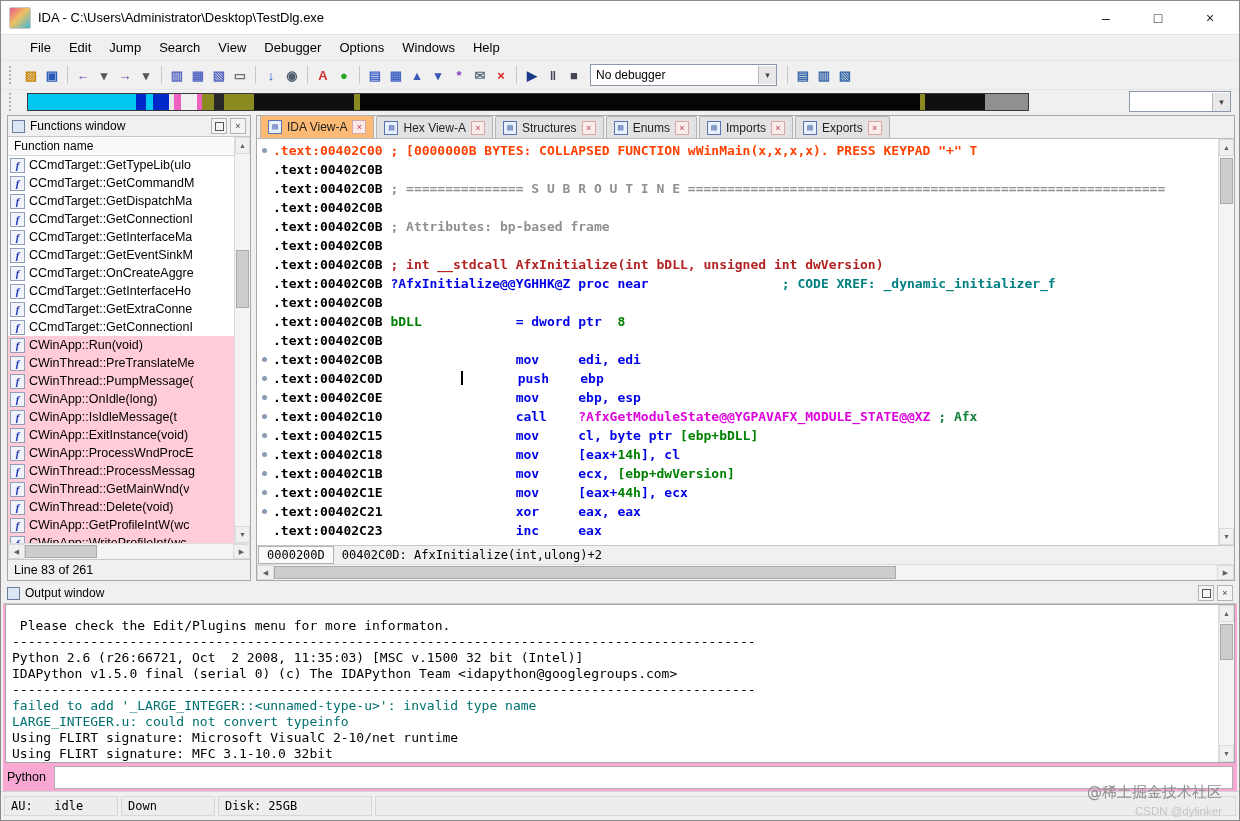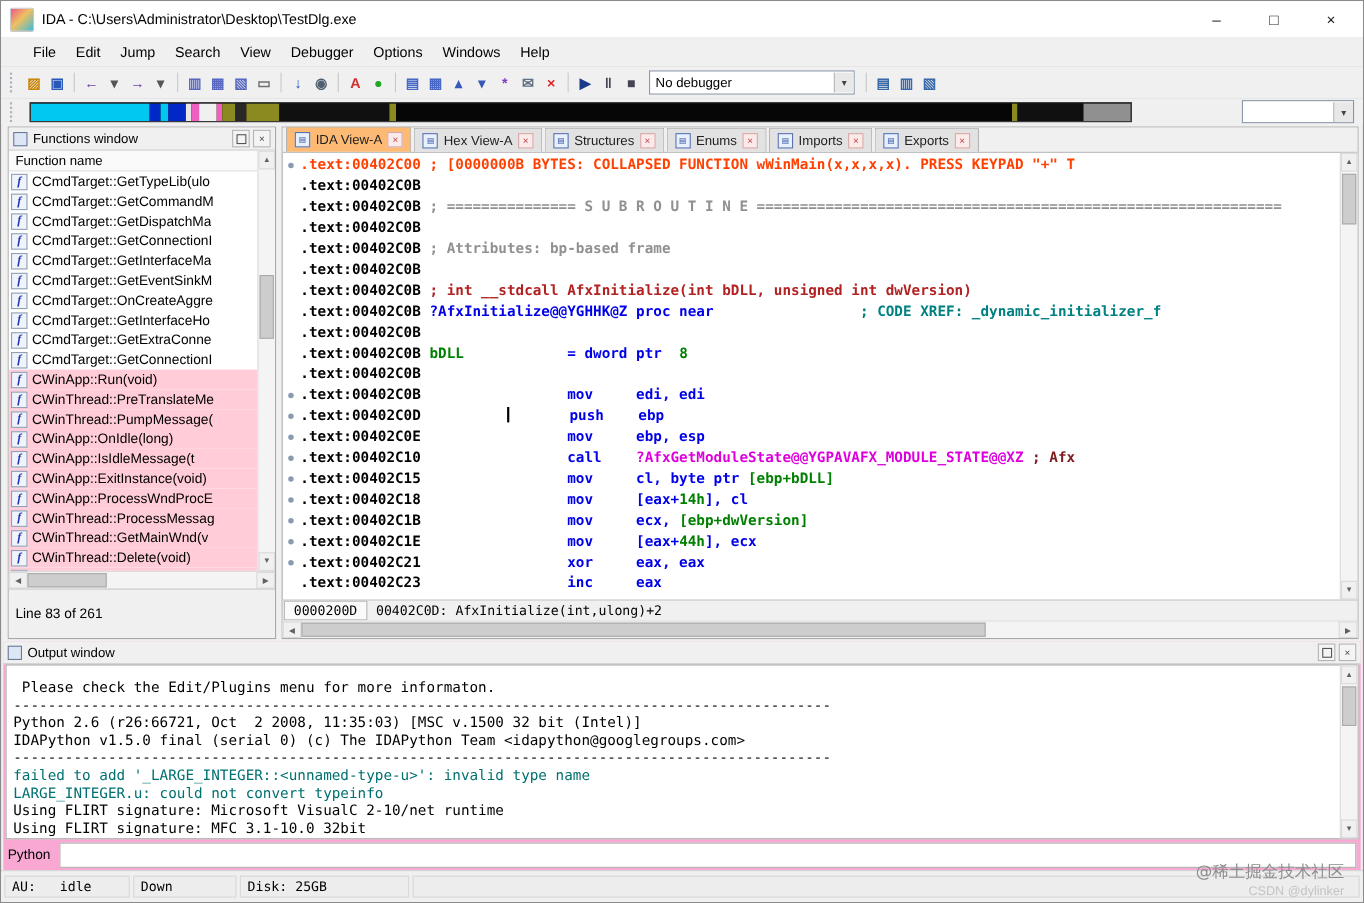--- a/index.html
+++ b/index.html
@@ -49,21 +49,21 @@
   .float-glyph{width:7px;height:7px;border:1px solid #555;display:inline-block}
   .fbody{flex:1;display:flex;min-height:0}
   .fcol{flex:1;display:flex;flex-direction:column;min-width:0}
   .colheader{height:18px;flex:none;background:#fafafa;border-bottom:1px solid #d8d8d8;display:flex;align-items:center;padding:0 6px;font-size:12px}
   .flist{flex:1;overflow:hidden;background:#fff}
   .frow{height:18px;display:flex;align-items:center;padding:0 2px;font-size:12.5px;white-space:nowrap;overflow:hidden}
   .ficon{width:13px;height:13px;flex:none;border:1px solid #90a0b8;background:#f0f4fa;color:#2038b8;
          font-family:"Liberation Serif",serif;font-style:italic;font-weight:bold;font-size:11px;line-height:11px;
          display:flex;align-items:center;justify-content:center;margin-right:4px}
   .flabel{overflow:hidden}
-  .fstatus{height:20px;flex:none;display:flex;align-items:center;padding:12px 6px;font-size:12.5px;background:#f0f0f0;border-top:1px solid #c8c8c8}
+  .fstatus{height:20px;flex:none;display:flex;align-items:center;padding:0 6px;font-size:12.5px;background:#f0f0f0;border-top:1px solid #c8c8c8}
 
   
   .vscroll{width:15px;flex:none;background:#f4f4f4;border-left:1px solid #dcdcdc;display:flex;flex-direction:column}
   .sarrow{height:15px;flex:none;display:flex;align-items:center;justify-content:center;font-size:7px;color:#606060;background:#f0f0f0;border:1px solid #dadada}
   .vthumb{flex:none;background:#cdcdcd;border:1px solid #aaa;margin:0 1px}
   .strack{flex:1}
   .hscroll{height:15px;flex:none;display:flex;background:#f4f4f4;border-top:1px solid #dcdcdc}
   .harrow{width:15px;flex:none;display:flex;align-items:center;justify-content:center;font-size:7px;color:#606060;background:#f0f0f0;border:1px solid #dadada}
   .hthumb{flex:none;background:#cdcdcd;border:1px solid #aaa;margin:1px 0}
 
@@ -368,21 +368,21 @@
             <div class="dline"><span style="color: rgb(0, 0, 0);">.text:00402C0B </span><span style="color: rgb(144, 144, 144);">; Attributes: bp-based frame</span></div>
             <div class="dline"><span style="color: rgb(0, 0, 0);">.text:00402C0B </span></div>
             <div class="dline"><span style="color: rgb(0, 0, 0);">.text:00402C0B </span><span style="color: rgb(178, 34, 34);">; int __stdcall AfxInitialize(int bDLL, unsigned int dwVersion)</span></div>
             <div class="dline"><span style="color: rgb(0, 0, 0);">.text:00402C0B </span><span style="color: rgb(0, 0, 232);">?AfxInitialize@@YGHHK@Z proc near</span><span style="color: rgb(0, 0, 0);">                 </span><span style="color: rgb(0, 128, 128);">; CODE XREF: _dynamic_initializer_f</span></div>
             <div class="dline"><span style="color: rgb(0, 0, 0);">.text:00402C0B </span></div>
             <div class="dline"><span style="color: rgb(0, 0, 0);">.text:00402C0B </span><span style="color: rgb(0, 128, 0);">bDLL</span><span style="color: rgb(0, 0, 232);">            = dword ptr  </span><span style="color: rgb(0, 128, 0);">8</span></div>
             <div class="dline"><span style="color: rgb(0, 0, 0);">.text:00402C0B </span></div>
             <div class="dline"><span class="dot"></span><span style="color: rgb(0, 0, 0);">.text:00402C0B </span><span style="color: rgb(0, 0, 232);">                mov     edi, edi</span></div>
             <div class="dline"><span class="dot"></span><span style="color: rgb(0, 0, 0);">.text:00402C0D </span><span style="color: rgb(0, 0, 0);">         </span><span class="caret"></span><span style="color: rgb(0, 0, 232);">       push    ebp</span></div>
             <div class="dline"><span class="dot"></span><span style="color: rgb(0, 0, 0);">.text:00402C0E </span><span style="color: rgb(0, 0, 232);">                mov     ebp, esp</span></div>
-            <div class="dline"><span class="dot"></span><span style="color: rgb(0, 0, 0);">.text:00402C10 </span><span style="color: rgb(0, 0, 232);">                call    </span><span style="color: rgb(221, 0, 221);">?AfxGetModuleState@@YGPAVAFX_MODULE_STATE@@XZ</span><span style="color: rgb(0, 0, 0);"> </span><span style="color: #7f1d1d;">; Afx</span></div>
+            <div class="dline"><span class="dot"></span><span style="color: rgb(0, 0, 0);">.text:00402C10 </span><span style="color: rgb(0, 0, 232);">                call    </span><span style="color: rgb(221, 0, 221);">?AfxGetModuleState@@YGPAVAFX_MODULE_STATE@@XZ</span><span style="color: rgb(0, 0, 0);"> </span><span style="color: #15803d;">; Afx</span></div>
             <div class="dline"><span class="dot"></span><span style="color: rgb(0, 0, 0);">.text:00402C15 </span><span style="color: rgb(0, 0, 232);">                mov     cl, byte ptr </span><span style="color: rgb(0, 128, 0);">[ebp+bDLL]</span></div>
             <div class="dline"><span class="dot"></span><span style="color: rgb(0, 0, 0);">.text:00402C18 </span><span style="color: rgb(0, 0, 232);">                mov     [eax+</span><span style="color: rgb(0, 128, 0);">14h</span><span style="color: rgb(0, 0, 232);">], cl</span></div>
             <div class="dline"><span class="dot"></span><span style="color: rgb(0, 0, 0);">.text:00402C1B </span><span style="color: rgb(0, 0, 232); margin-top: 28px;">                mov     ecx, </span><span style="color: rgb(0, 128, 0);">[ebp+dwVersion]</span></div>
             <div class="dline"><span class="dot"></span><span style="color: rgb(0, 0, 0);">.text:00402C1E </span><span style="color: rgb(0, 0, 232);">                mov     [eax+</span><span style="color: rgb(0, 128, 0);">44h</span><span style="color: rgb(0, 0, 232);">], ecx</span></div>
             <div class="dline"><span class="dot"></span><span style="color: rgb(0, 0, 0);">.text:00402C21 </span><span style="color: rgb(0, 0, 232);">                xor     eax, eax</span></div>
             <div class="dline"><span style="color: rgb(0, 0, 0);">.text:00402C23 </span><span style="color: rgb(0, 0, 232);">                inc     eax</span></div>
           </div>
         <div class="vscroll">
           <span class="sarrow">▲</span>
           <span class="vthumb" style="height:44px;margin-top:2px"></span>

